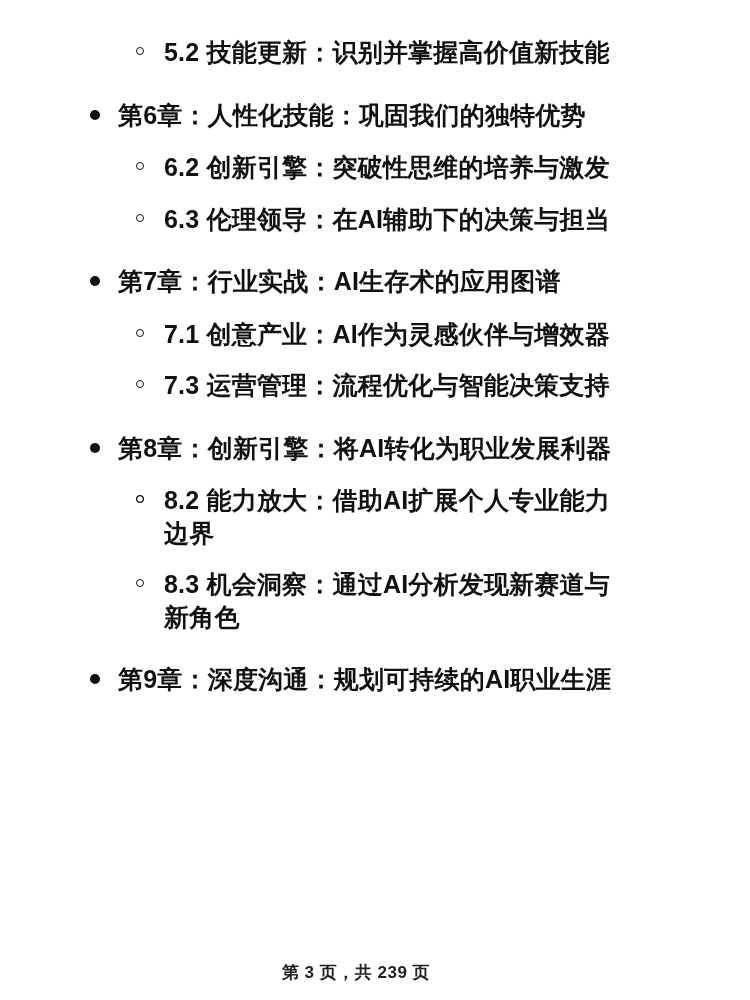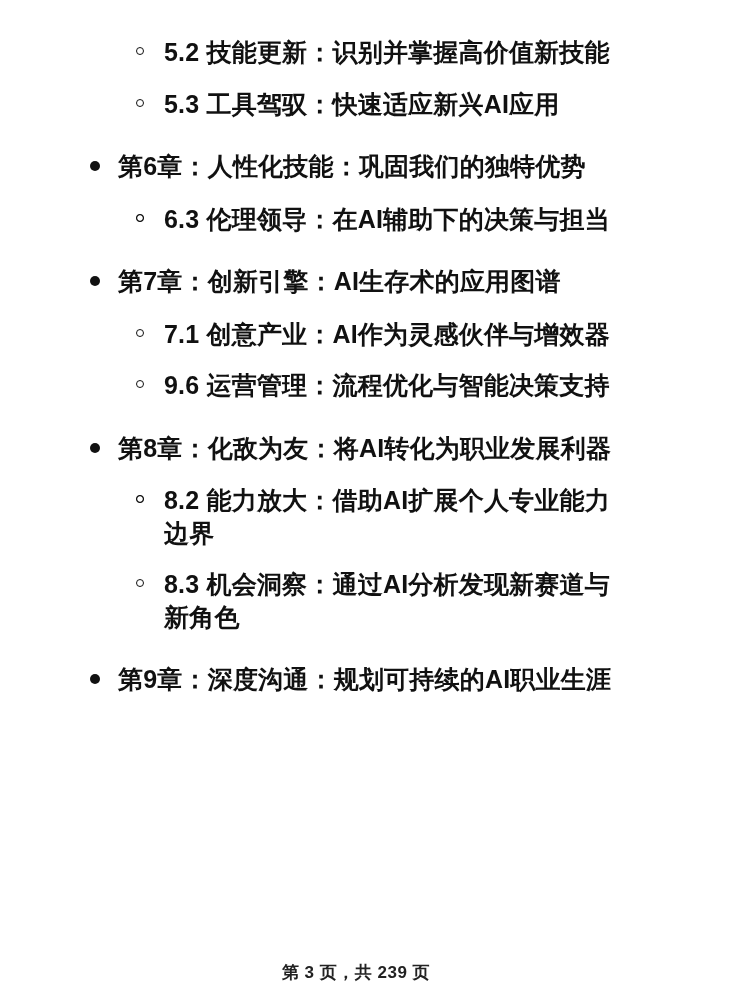--- a/index.html
+++ b/index.html
@@ -87,59 +87,56 @@
 
 <div class="page">
 
   <ul class="toc">
 
     <li class="lvl2">
       <span class="bullet"></span>
       <span>5.2 技能更新：识别并掌握高价值新技能</span>
     </li>
 
-    <li class="lvl2">
-      <span class="bullet"></span>
-      <span>5.3 工具驾驭：快速适应新兴AI应用</span>
-    </li>
 
     <li class="lvl1 group-gap">
       <span class="bullet"></span>
       <span>第6章：人性化技能：巩固我们的独特优势</span>
     </li>
 
 
     <li class="lvl2">
       <span class="bullet"></span>
+      <span>6.2 创新引擎：突破性思维的培养与激发</span>
     </li>
 
     <li class="lvl2">
       <span class="bullet"></span>
       <span>6.3 伦理领导：在AI辅助下的决策与担当</span>
     </li>
 
     <li class="lvl1 group-gap">
       <span class="bullet"></span>
-      <span>第7章：创新引擎：AI生存术的应用图谱</span>
+      <span>第7章：行业实战：AI生存术的应用图谱</span>
     </li>
 
     <li class="lvl2">
       <span class="bullet"></span>
       <span>7.1 创意产业：AI作为灵感伙伴与增效器</span>
     </li>
 
 
     <li class="lvl2">
       <span class="bullet"></span>
-      <span>9.6 运营管理：流程优化与智能决策支持</span>
+      <span>7.3 运营管理：流程优化与智能决策支持</span>
     </li>
 
     <li class="lvl1 group-gap">
       <span class="bullet"></span>
-      <span>第8章：化敌为友：将AI转化为职业发展利器</span>
+      <span>第8章：创新引擎：将AI转化为职业发展利器</span>
     </li>
 
     <li class="lvl2">
       <span class="bullet"></span>
     </li>
 
     <li class="lvl2">
       <span class="bullet"></span>
       <span>8.2 能力放大：借助AI扩展个人专业能力边界</span>
     </li>

